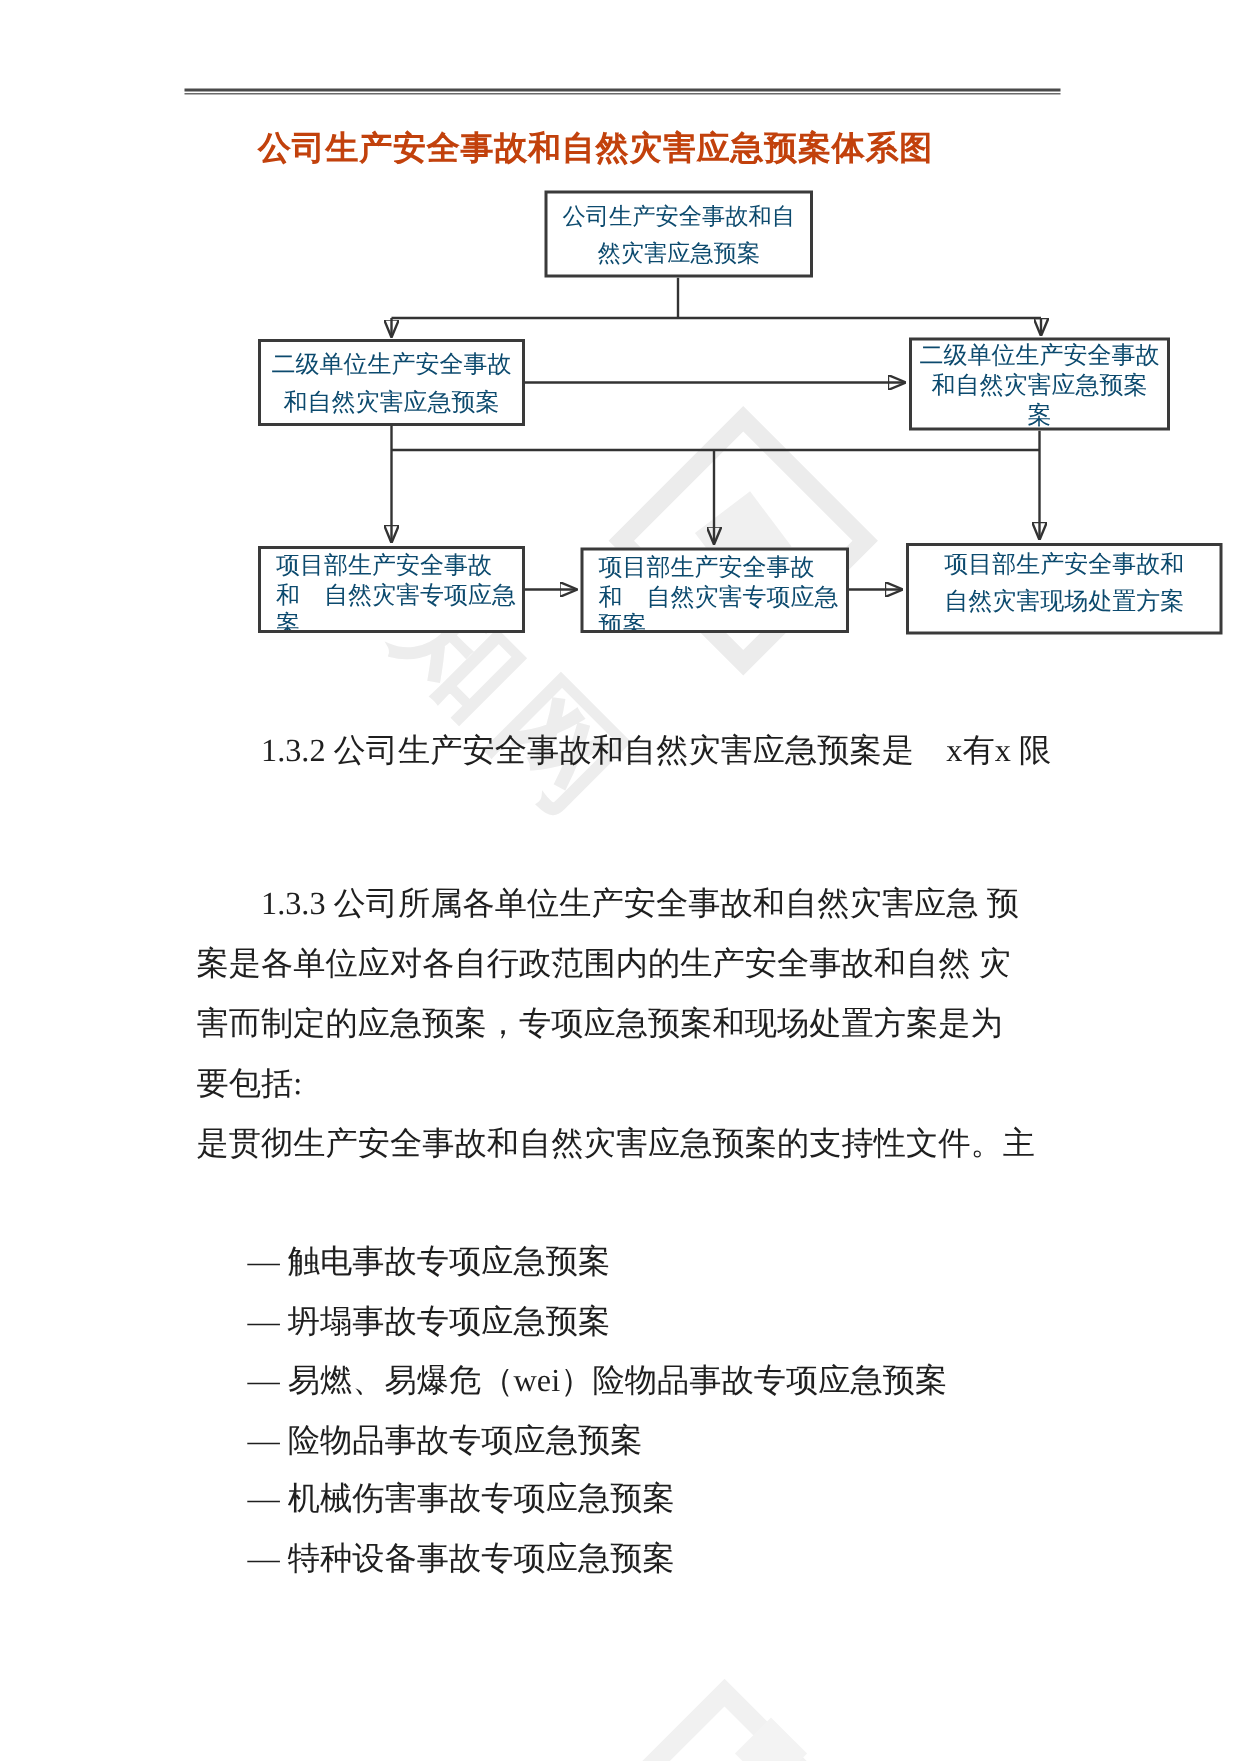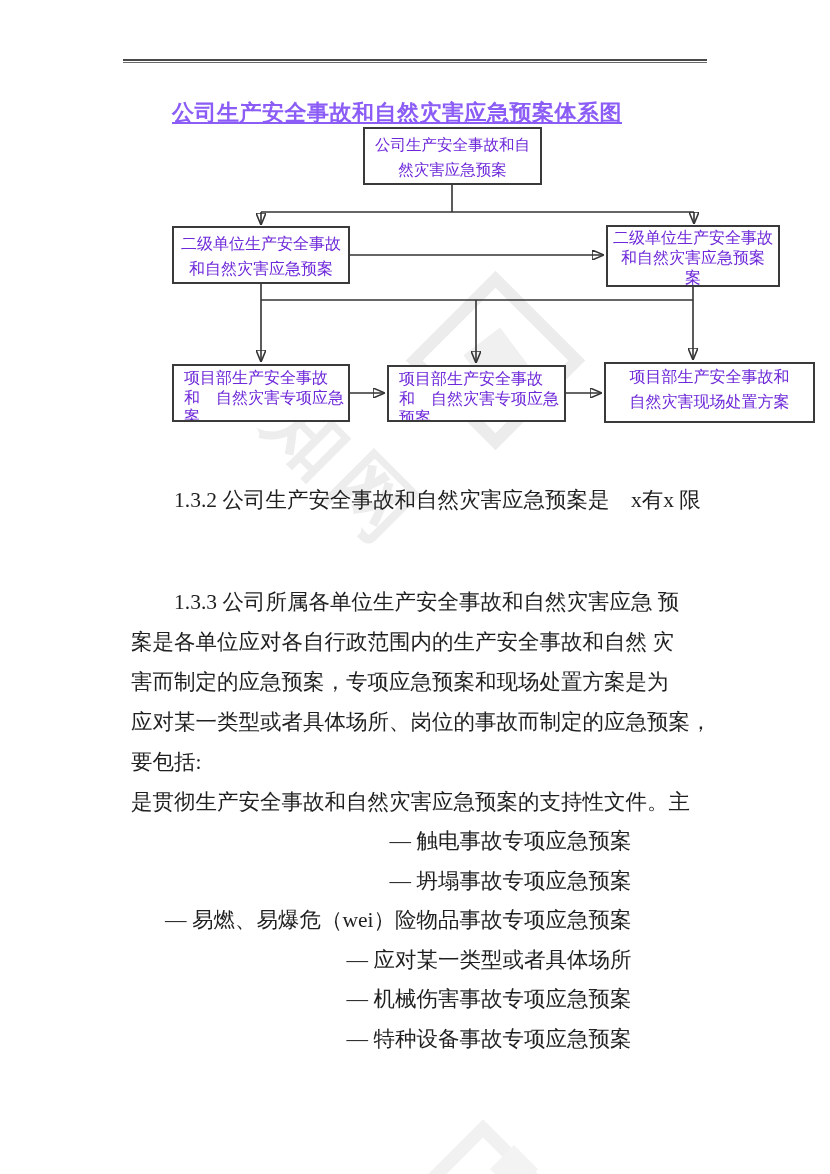--- a/index.html
+++ b/index.html
@@ -12,23 +12,23 @@
   }
 
   
   .header-rule {
     position:absolute; left:123px; top:59px; width:584px; height:4px;
     border-top:2px solid #4a4a4a; border-bottom:1px solid #6a6a6a;
   }
 
   
   .doc-title {
-    position:absolute; left:172px; top:98px;
+    position:absolute; left:172px; top:84px;
     font-size:22px; font-weight:700; letter-spacing:0.5px;
-    white-space:pre; color:#8b5cf6;text-decoration:underline;
+    white-space:pre; color:#c2410c;
   }
 
   
   .wm { position:absolute; z-index:0; pointer-events:none; }
   .wm-diamond {
     left:432px; top:297px; width:127px; height:127px;
     border:12px solid #ececec; transform:rotate(45deg);
   }
   .wm-diamond-inner {
     position:absolute; left:28px; top:28px; width:46px; height:46px;
@@ -47,39 +47,39 @@
     left:497px; top:1152px; width:34px; height:34px;
     background:#f3f3f3; transform:rotate(45deg);
   }
 
   
   .connectors { position:absolute; left:0; top:0; z-index:1; }
   .connectors path { stroke:#333; stroke-width:1.6; fill:none; }
   .fbox {
     position:absolute; z-index:2; background:#fff;
     border:2px solid #3a3a3a; overflow:hidden;
-    font-size:16px; text-align:center; color:#6d28d9;
+    font-size:16px; text-align:center; color:#0c4a6e;
   }
   .fbox .bl { display:block; white-space:pre; }
   .box-company   { left:363px; top:127px; width:179px; height:58px; line-height:25px; padding-top:3px; font-size:15.5px; }
   .box-unit      { left:172px; top:226px; width:178px; height:58px; line-height:25px; padding-top:3px; }
   .box-unit-sp   { left:606px; top:225px; width:174px; height:62px; line-height:20px; padding-top:1px; }
   .box-proj      { left:172px; top:364px; width:178px; height:58px; line-height:19.5px; text-align:left; padding:2px 0 0 10px; }
   .box-proj-sp   { left:387px; top:365px; width:179px; height:57px; line-height:19.5px; text-align:left; padding:2px 0 0 10px; }
   .box-proj-os   { left:604px; top:362px; width:211px; height:61px; line-height:25px; padding-top:0; }
 
   
   .bodyblock { position:absolute; left:131px; z-index:2; font-size:21.5px; color:#1f1f1f; }
   .bline { display:block; white-space:pre; }
   .p132 { top:450px;margin-top:31px; }
   .p132 .bline { line-height:38px; height:38px; }
   .p133 { top:582px; }
   .p133 .bline { line-height:40px; height:40px; }
   .plist { top:822px; }
-  .plist .bline { line-height:39.5px; height:39.5px; padding-left:34px;text-align:right; }
+  .plist .bline { line-height:39.5px; height:39.5px; padding-left:34px; }
   .indent { padding-left:43px; }
 </style>
 </head>
 <body>
 
 <div class="page">
 
   <div class="wm wm-diamond">
     <div class="wm-diamond-inner"></div>
   </div>
@@ -146,27 +146,26 @@
   </div>
 
   <div class="bodyblock p132">
     <span class="bline indent">1.3.2 公司生产安全事故和自然灾害应急预案是　x有x 限</span>
   </div>
 
   <div class="bodyblock p133">
     <span class="bline indent">1.3.3 公司所属各单位生产安全事故和自然灾害应急 预</span>
     <span class="bline">案是各单位应对各自行政范围内的生产安全事故和自然 灾</span>
     <span class="bline">害而制定的应急预案，专项应急预案和现场处置方案是为</span>
-    <span class="bline">应对某一类型或者具体场所、岗位的事故而制定的应急预案，</span>
     <span class="bline">要包括:</span>
     <span class="bline">是贯彻生产安全事故和自然灾害应急预案的支持性文件。主</span>
   </div>
 
   <div class="bodyblock plist">
     <span class="bline">— 触电事故专项应急预案</span>
     <span class="bline">— 坍塌事故专项应急预案</span>
     <span class="bline">— 易燃、易爆危（wei）险物品事故专项应急预案</span>
-    <span class="bline">— 应对某一类型或者具体场所</span>
+    <span class="bline">— 险物品事故专项应急预案</span>
     <span class="bline">— 机械伤害事故专项应急预案</span>
     <span class="bline">— 特种设备事故专项应急预案</span>
   </div>
 
 </div>
 
 </body></html>

